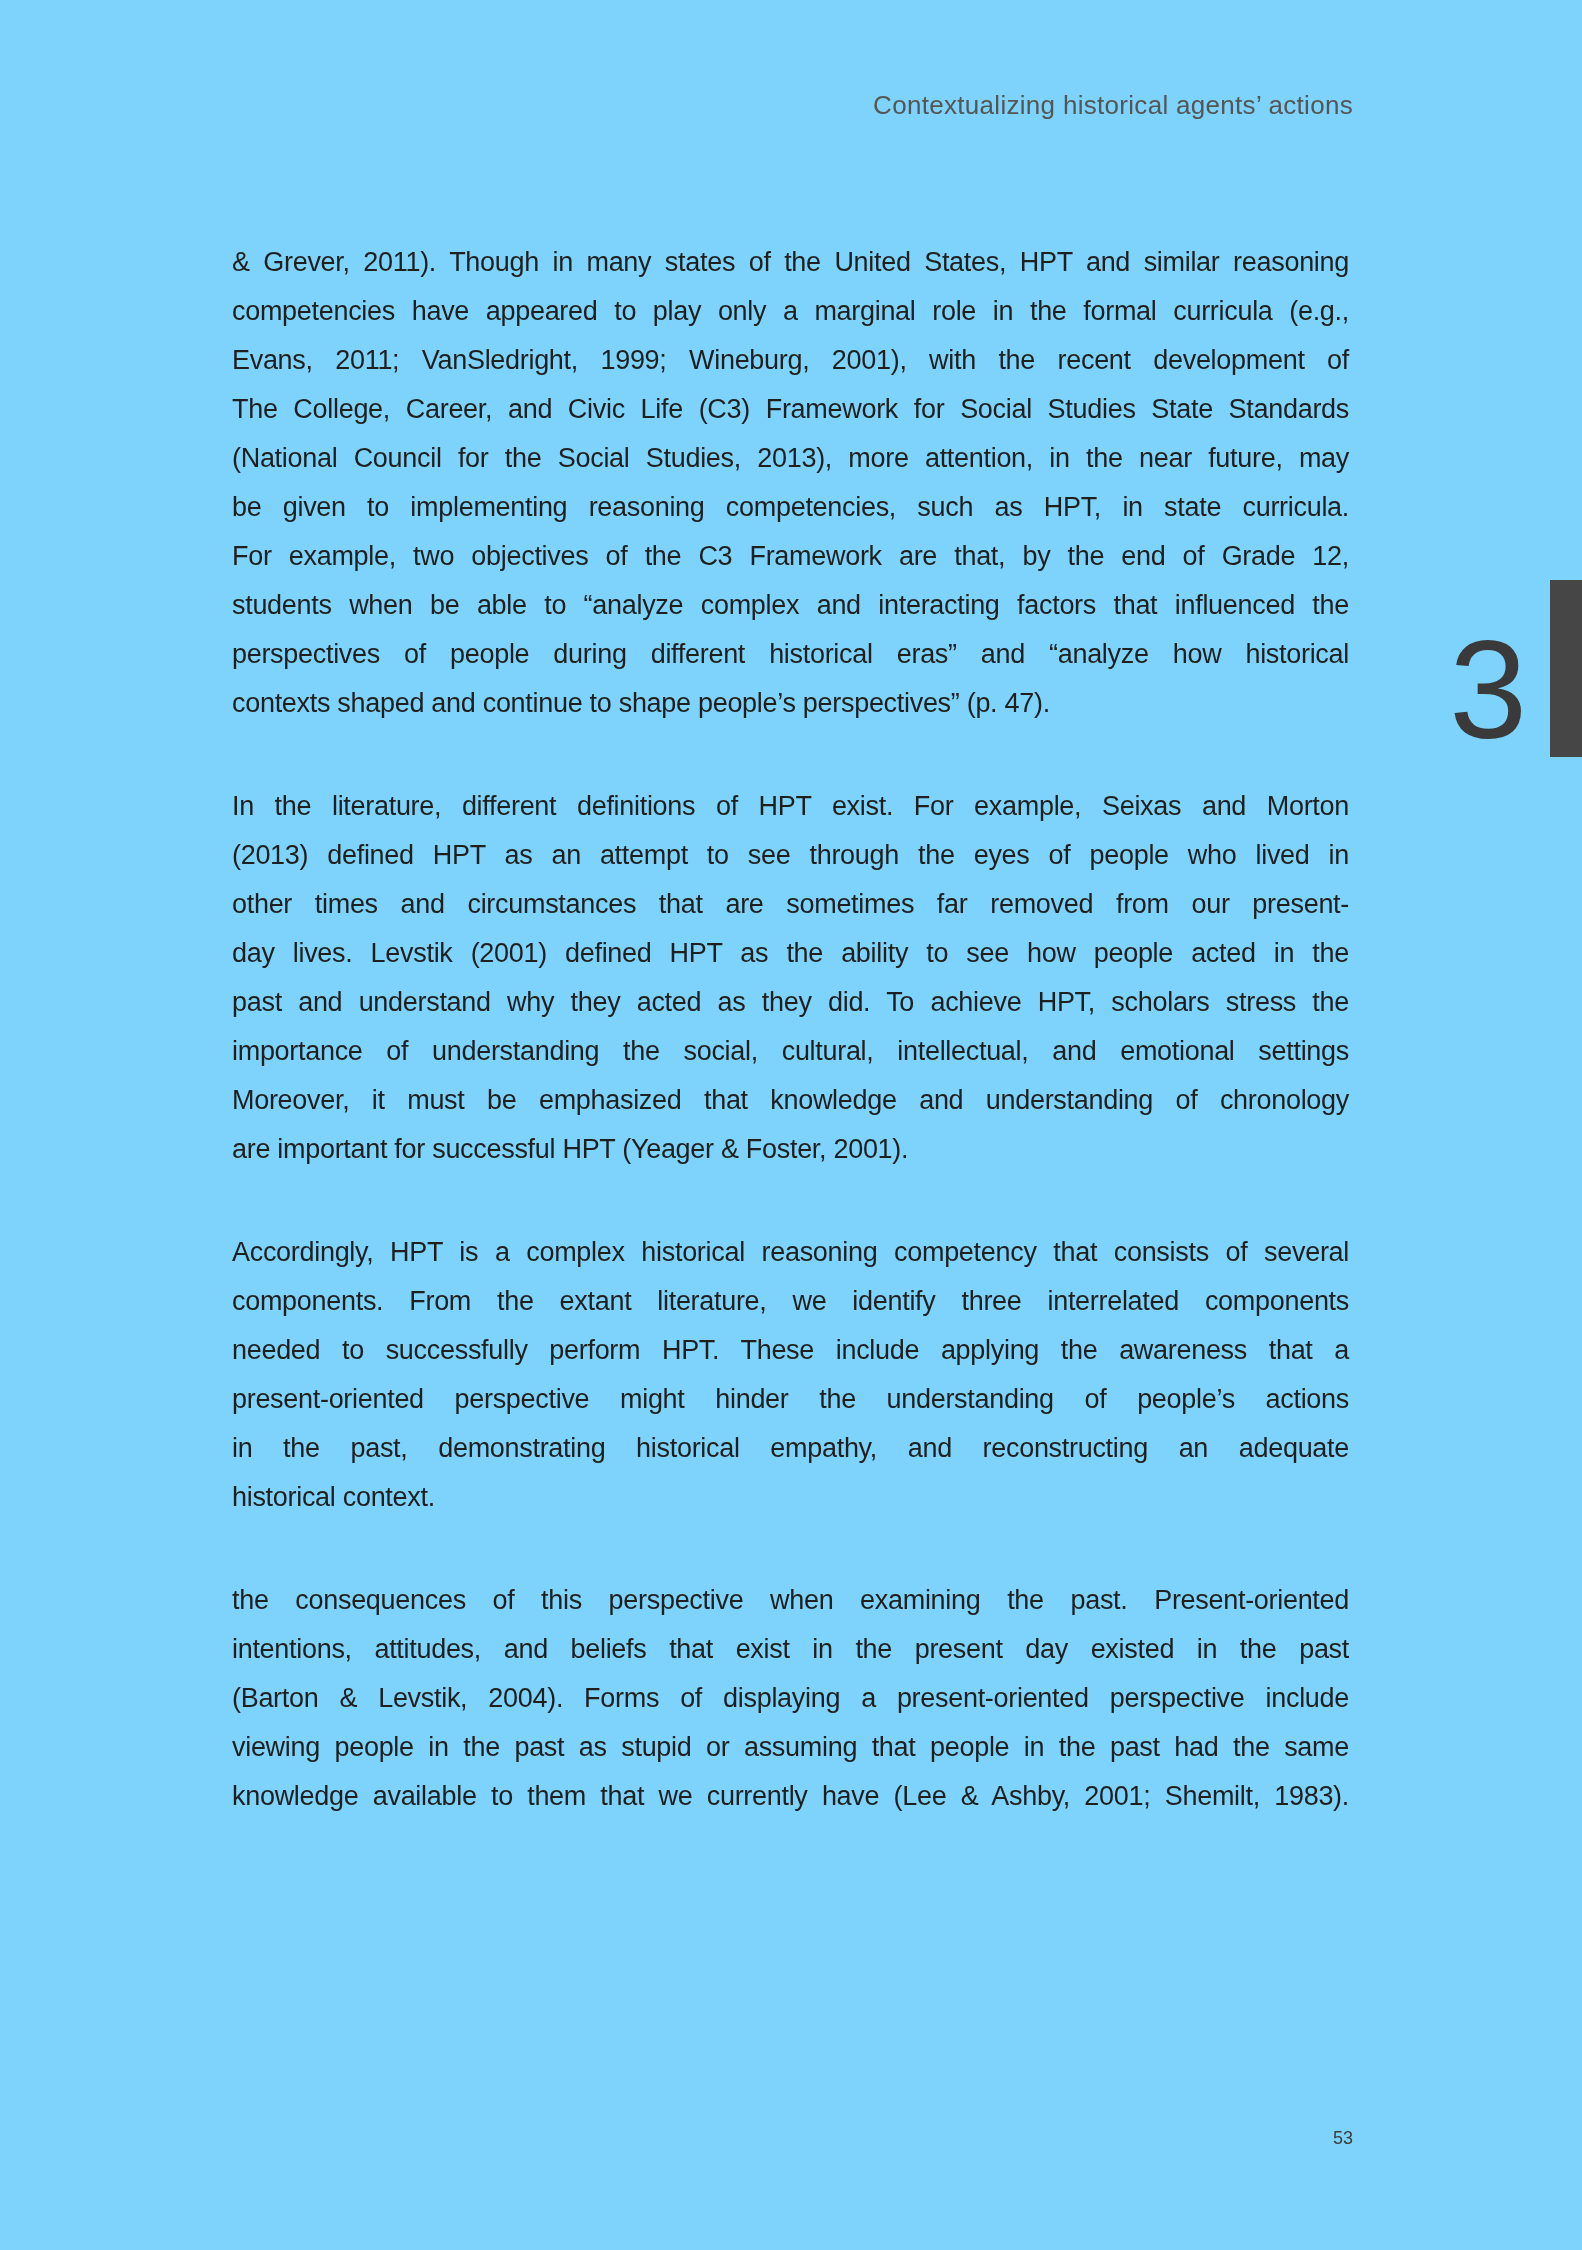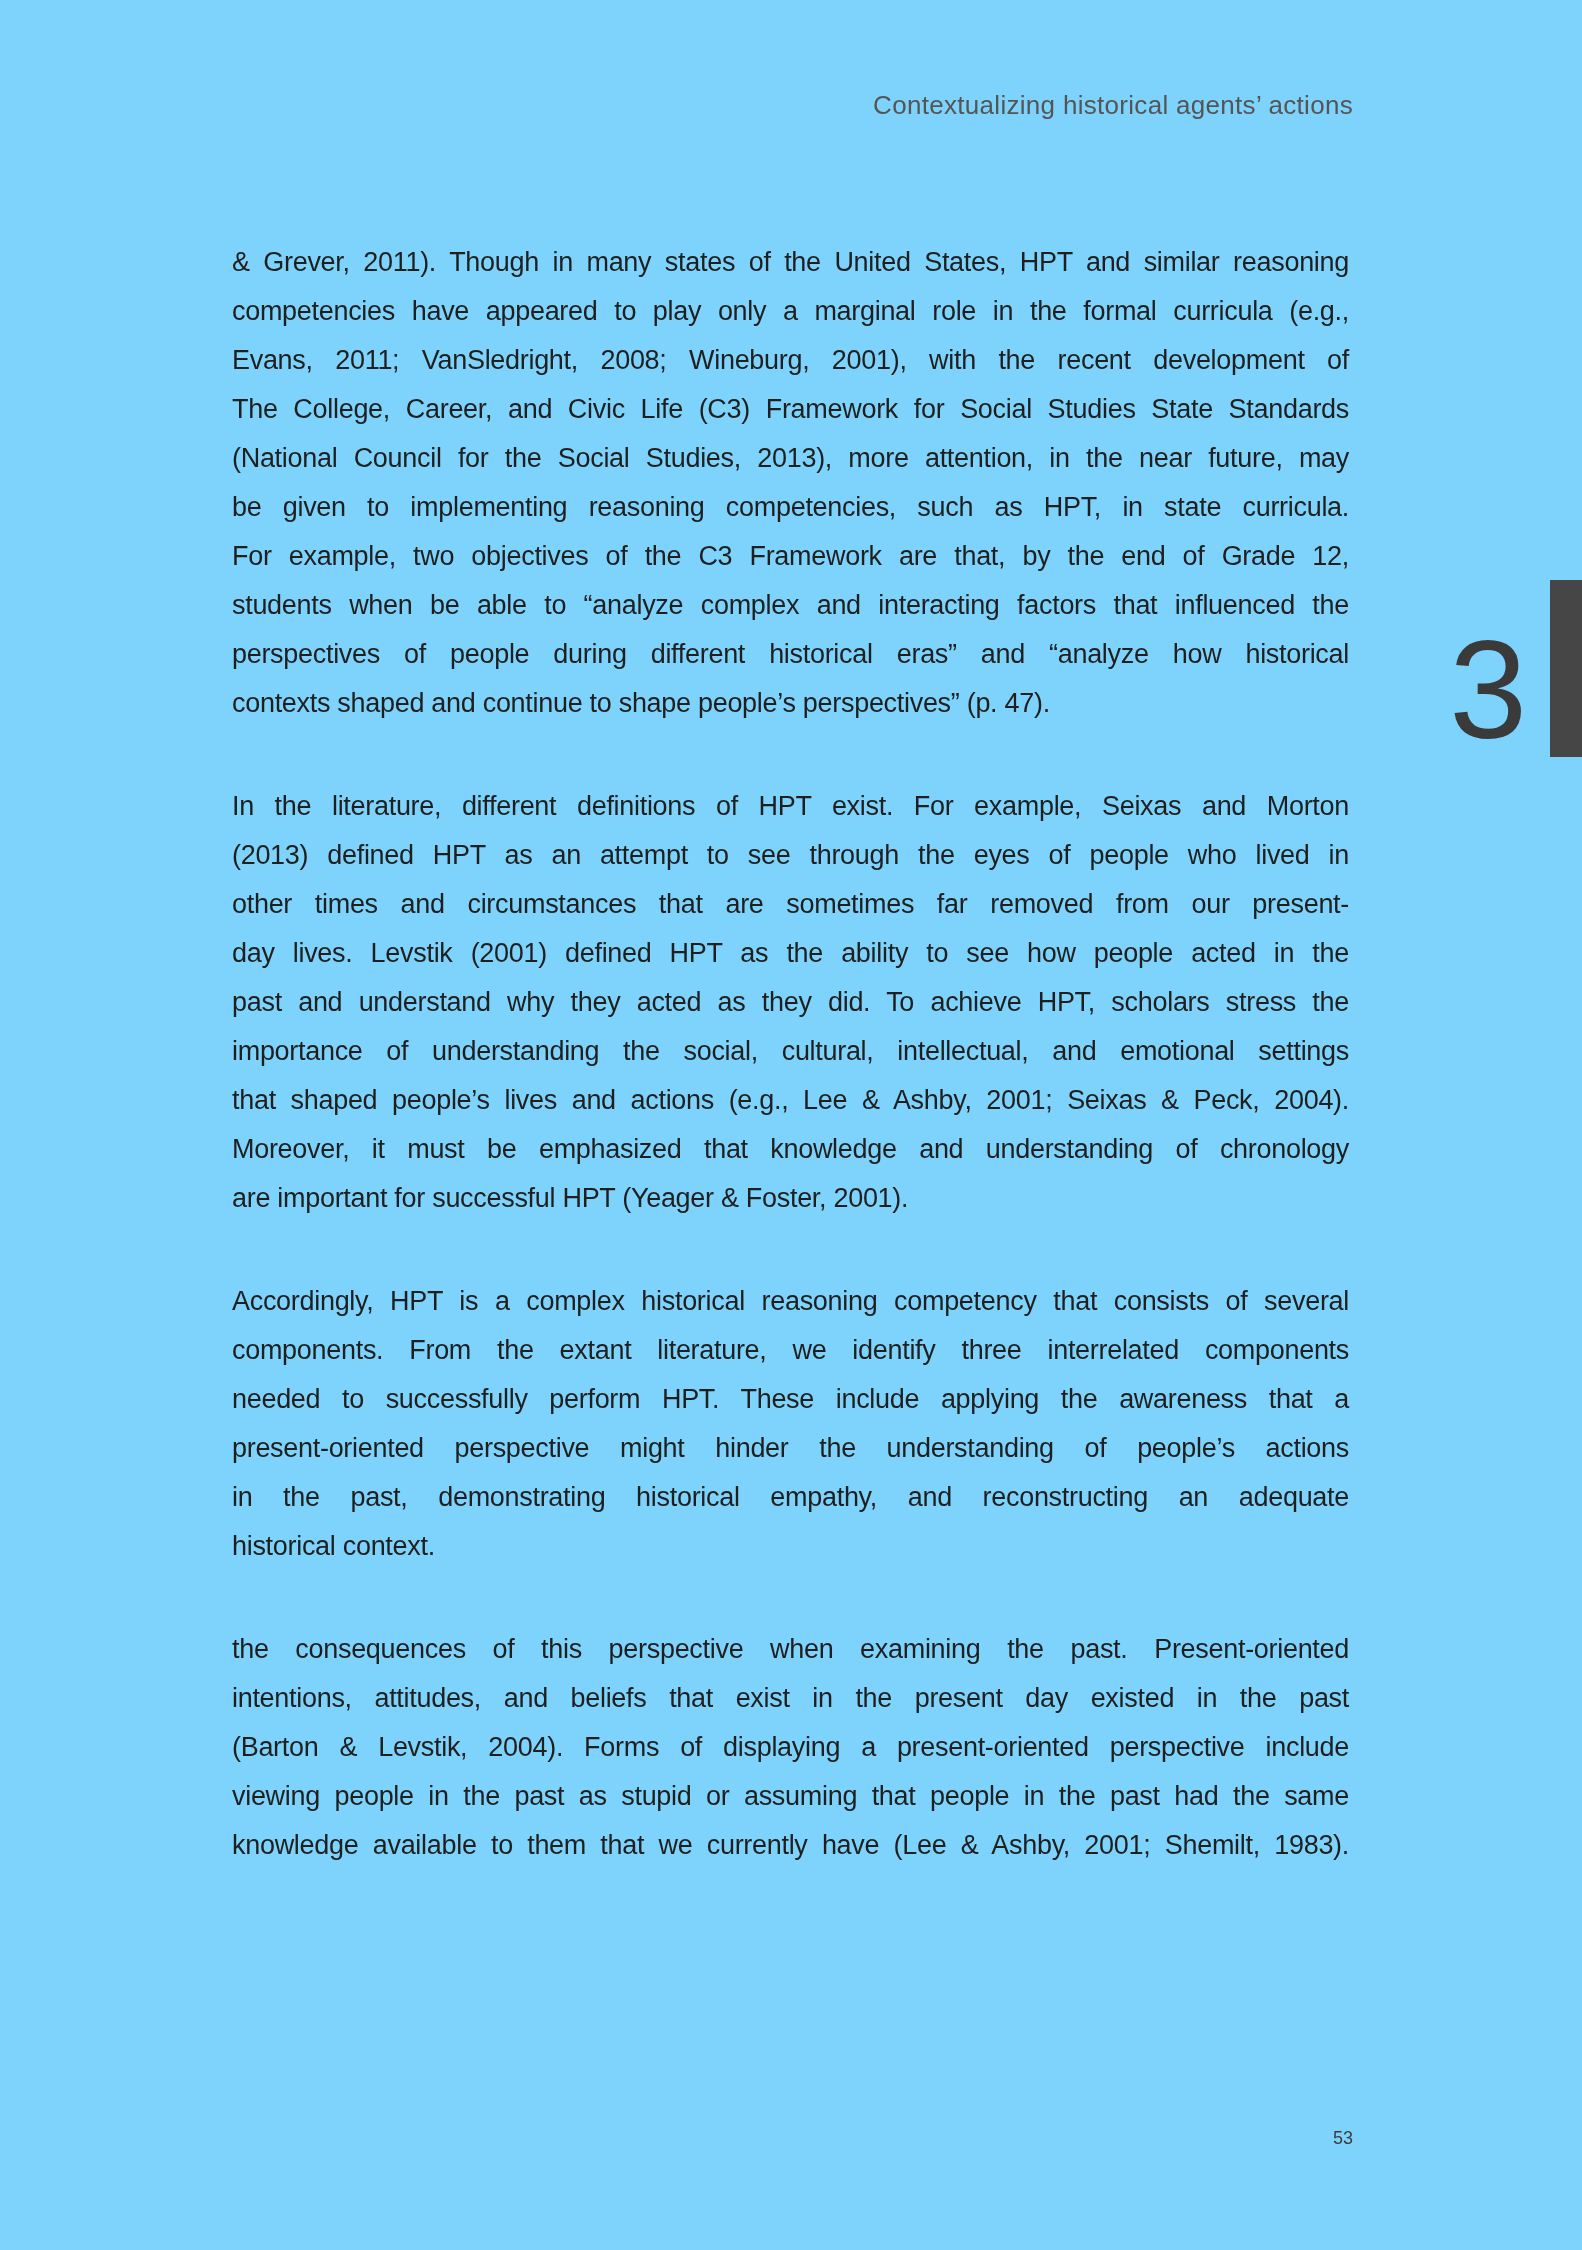--- a/index.html
+++ b/index.html
@@ -74,37 +74,36 @@
 <body>
 
 <div class="page">
 
   <div class="running-header">Contextualizing historical agents’ actions</div>
 
   <div class="body-text">
       <div class="para">
         <div class="line">&amp; Grever, 2011). Though in many states of the United States, HPT and similar reasoning</div>
         <div class="line">competencies have appeared to play only a marginal role in the formal curricula (e.g.,</div>
-        <div class="line">Evans, 2011; VanSledright, 2008; Wineburg, 2001), with the recent development of</div>
+        <div class="line">Evans, 2011; VanSledright, 1999; Wineburg, 2001), with the recent development of</div>
         <div class="line">The College, Career, and Civic Life (C3) Framework for Social Studies State Standards</div>
         <div class="line">(National Council for the Social Studies, 2013), more attention, in the near future, may</div>
         <div class="line">be given to implementing reasoning competencies, such as HPT, in state curricula.</div>
         <div class="line">For example, two objectives of the C3 Framework are that, by the end of Grade 12,</div>
         <div class="line">students when be able to “analyze complex and interacting factors that influenced the</div>
         <div class="line">perspectives of people during different historical eras” and “analyze how historical</div>
         <div class="line last">contexts shaped and continue to shape people’s perspectives” (p. 47).</div>
       </div>
       <div class="para">
         <div class="line">In the literature, different definitions of HPT exist. For example, Seixas and Morton</div>
         <div class="line">(2013) defined HPT as an attempt to see through the eyes of people who lived in</div>
         <div class="line">other times and circumstances that are sometimes far removed from our present-</div>
         <div class="line">day lives. Levstik (2001) defined HPT as the ability to see how people acted in the</div>
         <div class="line">past and understand why they acted as they did. To achieve HPT, scholars stress the</div>
         <div class="line">importance of understanding the social, cultural, intellectual, and emotional settings</div>
-        <div class="line">that shaped people’s lives and actions (e.g., Lee &amp; Ashby, 2001; Seixas &amp; Peck, 2004).</div>
         <div class="line">Moreover, it must be emphasized that knowledge and understanding of chronology</div>
         <div class="line last">are important for successful HPT (Yeager &amp; Foster, 2001).</div>
       </div>
       <div class="para">
         <div class="line">Accordingly, HPT is a complex historical reasoning competency that consists of several</div>
         <div class="line">components. From the extant literature, we identify three interrelated components</div>
         <div class="line">needed to successfully perform HPT. These include applying the awareness that a</div>
         <div class="line">present-oriented perspective might hinder the understanding of people’s actions</div>
         <div class="line">in the past, demonstrating historical empathy, and reconstructing an adequate</div>
         <div class="line last">historical context.</div>

